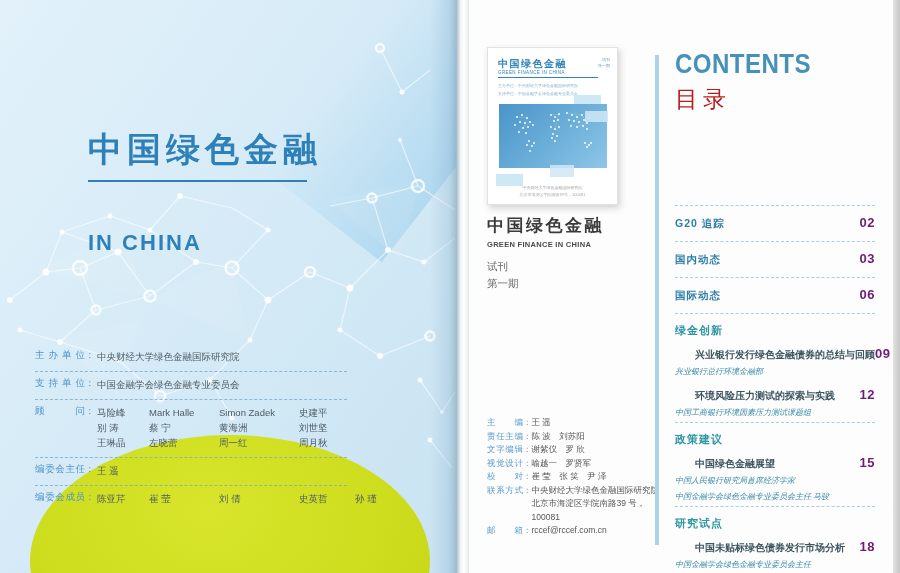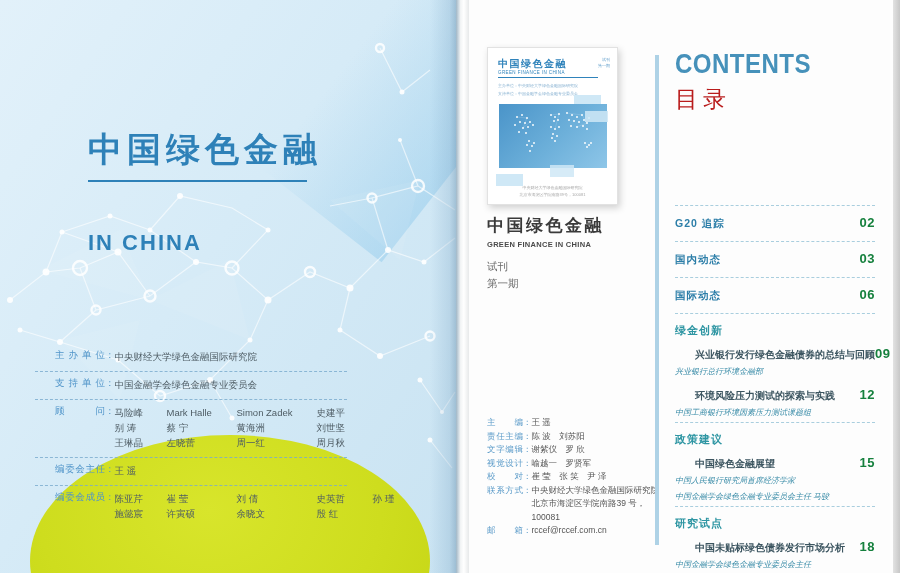--- a/index.html
+++ b/index.html
@@ -21,21 +21,21 @@
 
   .lp-title{position:absolute;left:88px;top:132px;z-index:3;color:#2e81b8;}
   .lp-title-cn{font-size:34px;font-weight:bold;letter-spacing:5px;line-height:1;}
   .lp-rule{width:219px;height:2px;background:#2e81b8;margin-top:14px;}
   .lp-title-en{font-size:22px;font-weight:bold;letter-spacing:2px;margin-top:10px;line-height:1.55;}
 
   .credits{position:absolute;left:35px;top:344px;width:312px;z-index:3;font-size:9.5px;}
   .credit-group{padding:5px 0 7px;border-bottom:1px dashed rgba(120,170,205,.8);display:flex;}
   .credit-group:last-child{border-bottom:none;}
   .credit-label-wrap{flex:0 0 62px;color:#4f94c9;white-space:nowrap;}
-  .credit-label{display:inline-block;width:50px;text-align:justify;text-align-last:justify;margin-left:20px;}
+  .credit-label{display:inline-block;width:50px;text-align:justify;text-align-last:justify;}
   .credit-lines{flex:1;color:#4e5c64;}
   .credit-line{display:grid;grid-template-columns:52px 70px 80px 56px 46px;line-height:15px;}
   .credit-line.single{display:block;line-height:15px;}
 
   
   .gutter{position:absolute;left:456px;top:0;width:13px;height:573px;z-index:5;
     background:linear-gradient(90deg,#9fb6c6 0%,#f2f4f5 35%,#ffffff 60%,#e7e9ea 100%);}
 
   
   .right-page{position:absolute;left:469px;top:0;width:424px;height:573px;background:#fdfdfd;}
@@ -74,21 +74,21 @@
 
   
   .toc{position:absolute;left:206px;top:48px;width:200px;}
   .toc-title-en{font-size:28px;font-weight:bold;color:#4691ba;letter-spacing:.5px;
     transform:scaleX(.86);transform-origin:left;}
   .toc-title-cn{font-size:23px;color:#b91c1c;letter-spacing:5px;margin-top:4px;}
   .toc-list{position:absolute;left:0;top:157px;width:200px;}
   .toc-entry.rule{border-top:1px dashed #a9cede;}
   .toc-item{display:flex;justify-content:space-between;align-items:baseline;padding:9px 0 10px;}
   .toc-item-label{font-size:10.5px;font-weight:bold;color:#2c7ea8;letter-spacing:1px;}
-  .toc-page{font-size:13px;font-weight:bold;color:#15803d;letter-spacing:.5px;}
+  .toc-page{font-size:13px;font-weight:bold;color:#701a75;letter-spacing:.5px;}
   .toc-section{padding:9px 0 2px;font-size:11px;font-weight:bold;color:#2f96a3;letter-spacing:1px;}
   .toc-article{padding:6px 0 2px;}
   .toc-article-head{display:flex;justify-content:space-between;align-items:baseline;}
   .toc-article-title{font-size:10px;font-weight:bold;color:#3c5560;white-space:nowrap;margin-left:20px;}
   .toc-bylines{text-align:left;padding-right:18px;margin-top:2px;}
   .toc-byline{font-size:8px;font-style:italic;color:#3a8ca8;line-height:1.9;
     font-family:"Liberation Serif","DejaVu Serif",serif;}
 </style>
 </head>
 <body>
@@ -211,26 +211,20 @@
         </div>
         <div class="credit-group">
           <div class="credit-label-wrap"><span class="credit-label">编委会成员</span><span>：</span></div>
           <div class="credit-lines">
             <div class="credit-line">
               <span class="credit-name">陈亚芹</span>
               <span class="credit-name">崔 莹</span>
               <span class="credit-name">刘 倩</span>
               <span class="credit-name">史英哲</span>
               <span class="credit-name">孙 瑾</span>
-            </div>
-            <div class="credit-line">
-              <span class="credit-name">施懿宸</span>
-              <span class="credit-name">许寅硕</span>
-              <span class="credit-name">余晓文</span>
-              <span class="credit-name">殷 红</span>
             </div>
           </div>
         </div>
       </div>
 
     <div class="edge-shade"></div>
   </div>
 
   <div class="gutter"></div>
 

